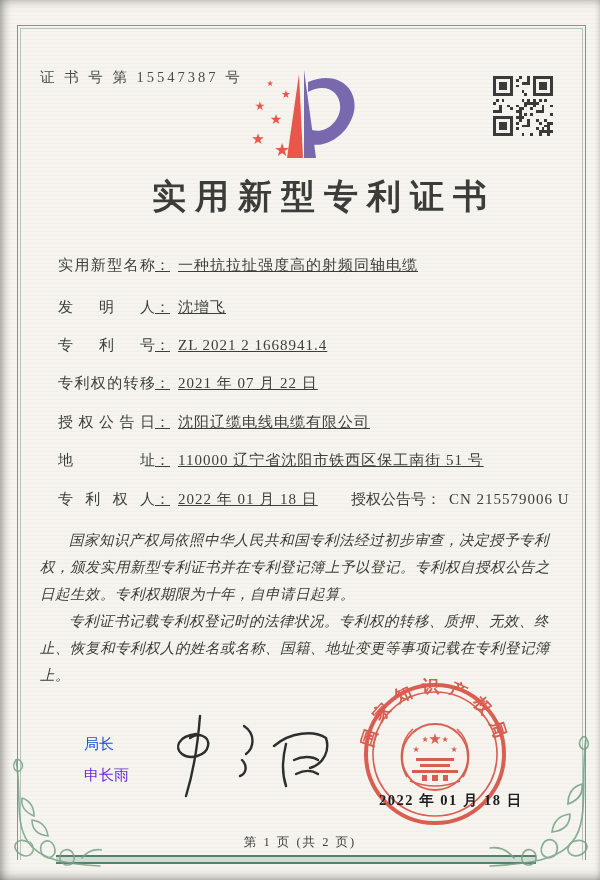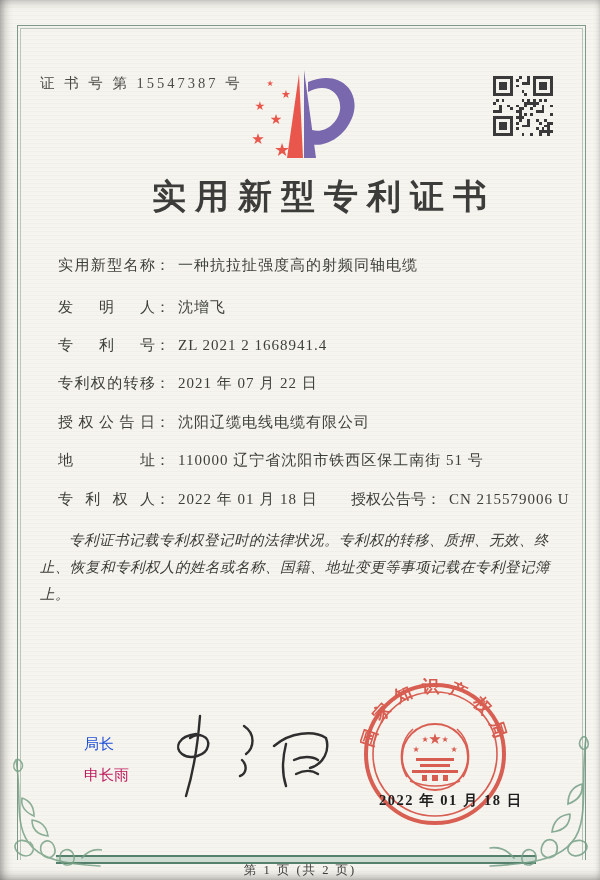--- a/index.html
+++ b/index.html
@@ -18,47 +18,47 @@
   .frame-outer{position:absolute;left:17px;right:14px;top:25px;bottom:20px;
     border-top:1px solid #7d998a;border-left:1px solid #7d998a;border-right:1px solid #7d998a;}
   .frame-inner{position:absolute;left:2px;right:2px;top:2px;bottom:0;
     border-top:1px solid #b5c6b8;border-left:1px solid #b5c6b8;border-right:1px solid #b5c6b8;}
   .bottom-band{position:absolute;left:56px;right:64px;top:855px;height:5px;
     background:#cfdcd2;border-top:2px solid #55806b;border-bottom:2px solid #55806b;z-index:2;}
   .flourish{position:absolute;z-index:3;}
   .flourish.bl{left:6px;bottom:6px;}
   .flourish.br{right:2px;bottom:4px;transform:scaleX(-1);}
   
-  .cert-no{position:absolute;left:40px;top:74px;font-size:14.5px;letter-spacing:3px;color:#4b4b48;}
+  .cert-no{position:absolute;left:40px;top:68px;font-size:14.5px;letter-spacing:3px;color:#4b4b48;}
   .logo{position:absolute;left:246px;top:64px;}
   .qr{position:absolute;left:493px;top:76px;width:60px;height:60px;}
   .title{position:absolute;left:0;right:0;top:174px;text-align:center;
     font-size:34px;font-weight:600;letter-spacing:9px;color:#3c3c3a;margin-left:48px;}
   
-  .frow{position:absolute;left:58px;font-size:15px;color:#3d4039;white-space:nowrap;}
+  .frow{position:absolute;left:58px;font-size:15px;color:#3d4039;white-space:nowrap;text-decoration:underline;}
   .flabel{display:inline-block;width:97px;text-align:justify;text-align-last:justify;}
   .fcolon{margin-right:8px;}
   .fvalue{letter-spacing:1px;}
   .grant-no{position:absolute;left:293px;top:0;}
   
   .body-text{position:absolute;left:40px;right:36px;top:527px;color:#3a3d35;}
   .body-text p{margin:0;font-size:14.5px;line-height:27px;text-indent:2em;
     font-style:italic;letter-spacing:.5px;}
   
   .signer-title{position:absolute;left:84px;top:735px;font-size:15px;color:#1d4ed8;
     font-family:"Liberation Sans","DejaVu Sans",sans-serif;}
-  .signer-name{position:absolute;left:84px;top:766px;font-size:15px;color:#be185d;
+  .signer-name{position:absolute;left:84px;top:766px;font-size:15px;color:#6d28d9;
     font-family:"Liberation Sans","DejaVu Sans",sans-serif;}
   .signature{position:absolute;left:158px;top:708px;z-index:4;}
   
   .seal{position:absolute;left:360px;top:678px;z-index:4;mix-blend-mode:multiply;opacity:.92;}
   .seal-date{position:absolute;left:379px;top:791px;z-index:5;font-size:14.5px;
     font-weight:600;letter-spacing:1.5px;color:#1e1e1e;}
   
-  .footer-page{position:absolute;left:0;right:0;top:862px;text-align:center;
+  .footer-page{position:absolute;left:0;right:0;top:834px;text-align:center;
     font-size:12.5px;letter-spacing:2px;color:#3d3d3b;z-index:4;}
 </style>
 </head>
 <body>
 
 <div class="photo">
   <div class="texture"></div>
 
   <div class="frame-outer">
     <div class="frame-inner"></div>
@@ -223,20 +223,21 @@
     <span class="flabel">地址</span><span class="fcolon">：</span><span class="fvalue">110000  辽宁省沈阳市铁西区保工南街 51 号</span>
   </div>
   <div class="frow" style="top:490px;right:36px">
     <span class="flabel">专利权人</span><span class="fcolon">：</span><span class="fvalue">2022 年 01 月 18 日</span>
     <span class="grant-no">
       <span>授权公告号</span><span class="fcolon">：</span><span class="fvalue">CN 215579006 U</span>
     </span>
   </div>
 
   <div class="body-text">
+    <p>国家知识产权局依照中华人民共和国专利法经过初步审查，决定授予专利权，颁发实用新型专利证书并在专利登记簿上予以登记。专利权自授权公告之日起生效。专利权期限为十年，自申请日起算。</p>
     <p>专利证书记载专利权登记时的法律状况。专利权的转移、质押、无效、终止、恢复和专利权人的姓名或名称、国籍、地址变更等事项记载在专利登记簿上。</p>
   </div>
 
   <div class="signer-title">局长</div>
   <div class="signer-name">申长雨</div>
   <svg class="signature" width="175" height="100" viewBox="0 0 175 100">
     <g fill="none" stroke="#2e2e2e" stroke-width="2.4" stroke-linecap="round" stroke-linejoin="round">
       <path d="M38 26 C20 28 16 40 24 46 C32 52 48 48 50 38 C52 28 40 24 32 30"></path>
       <path d="M42 8 C40 34 36 62 28 88"></path>
       <path d="M86 18 C98 26 96 40 88 46"></path>

